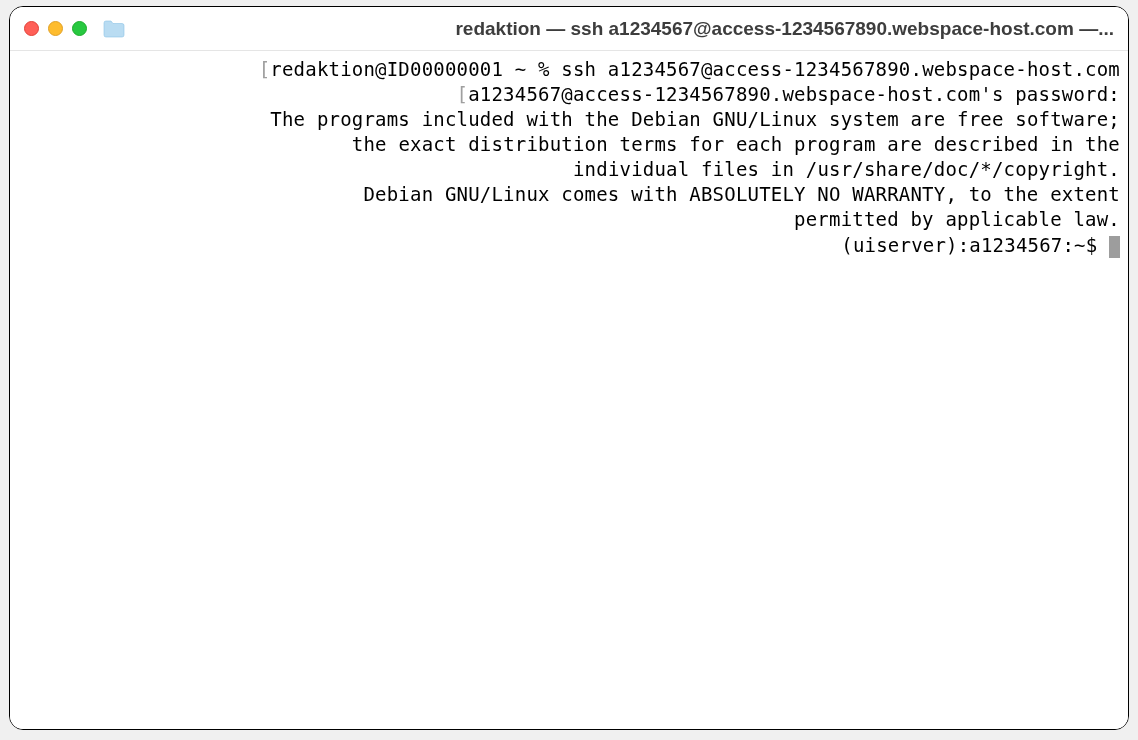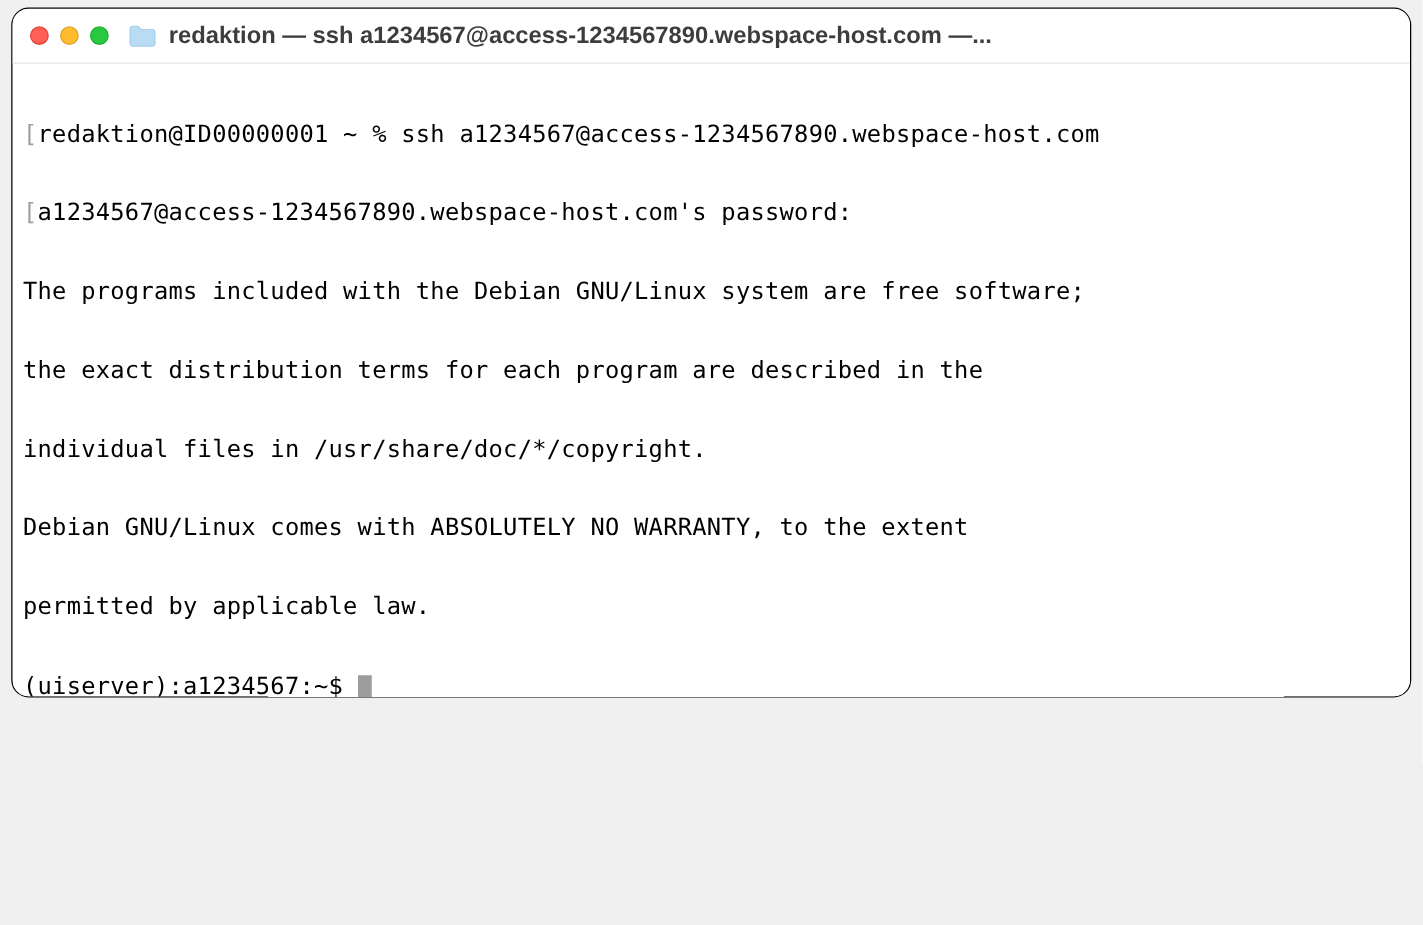--- a/index.html
+++ b/index.html
@@ -10,27 +10,28 @@
     body {
       background: #f0f0f0;
       font-family: -apple-system, BlinkMacSystemFont, "Segoe UI", sans-serif;
       display: flex;
       align-items: flex-start;
       justify-content: center;
       padding: 6px;
     }
     .window {
       width: 1120px;
-      height: 552px;
+      height: 724px;
       background: #ffffff;
       border: 1.5px solid #000000;
       border-radius: 14px;
       overflow: hidden;
       display: flex;
       flex-direction: column;
+      text-align: right;
     }
     .titlebar {
       height: 44px;
       background: #ffffff;
       border-bottom: 1px solid #e5e5e5;
       display: flex;
       align-items: center;
       padding: 0 14px;
       gap: 10px;
       flex-shrink: 0;
@@ -70,21 +71,20 @@
       font-family: "SF Mono", Menlo, Monaco, Consolas, monospace;
       font-size: 19px;
       line-height: 1.32;
       color: #000000;
       white-space: pre;
       overflow: auto;
       letter-spacing: 0.2px;
     }
     .line {
       display: block;
-      margin-top: 38px;
     }
     .bracket {
       color: #9f9f9f;
     }
     .cursor {
       display: inline-block;
       width: 11px;
       height: 22px;
       background: #9d9d9d;
       vertical-align: text-bottom;

